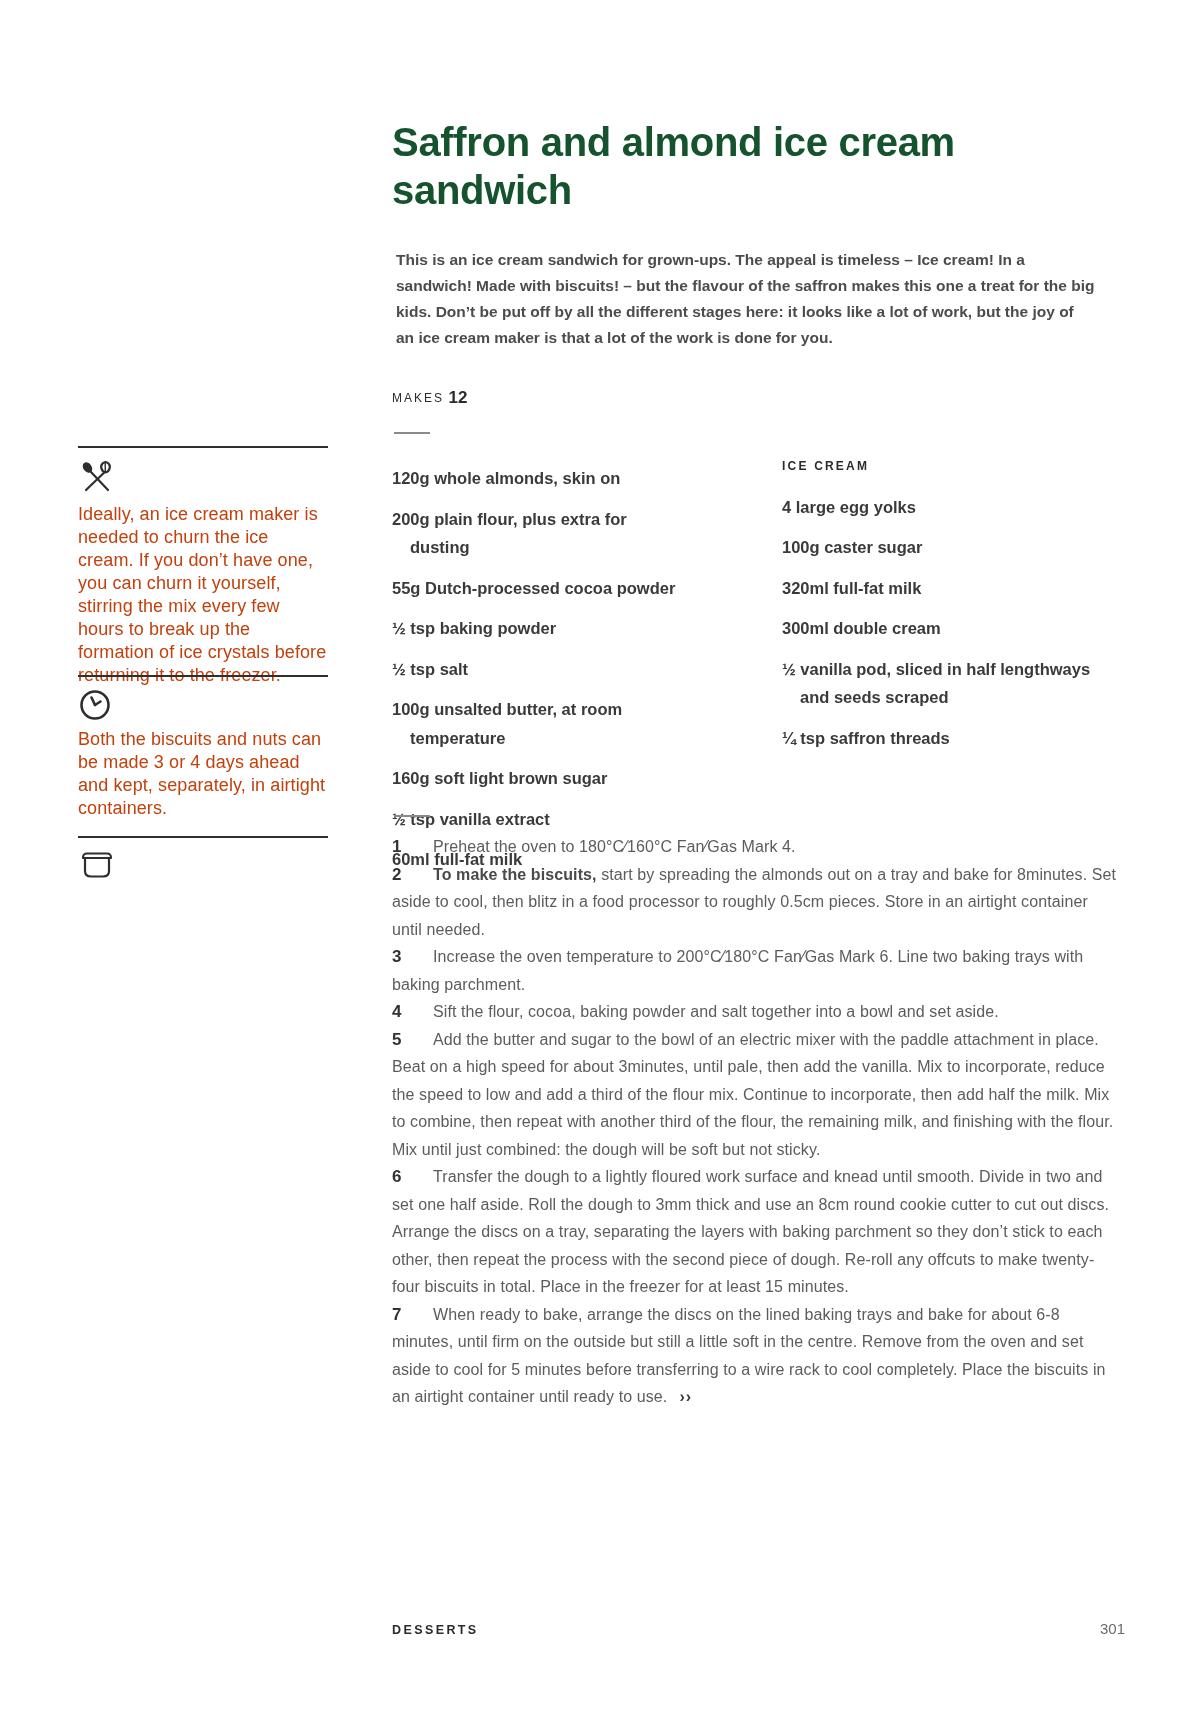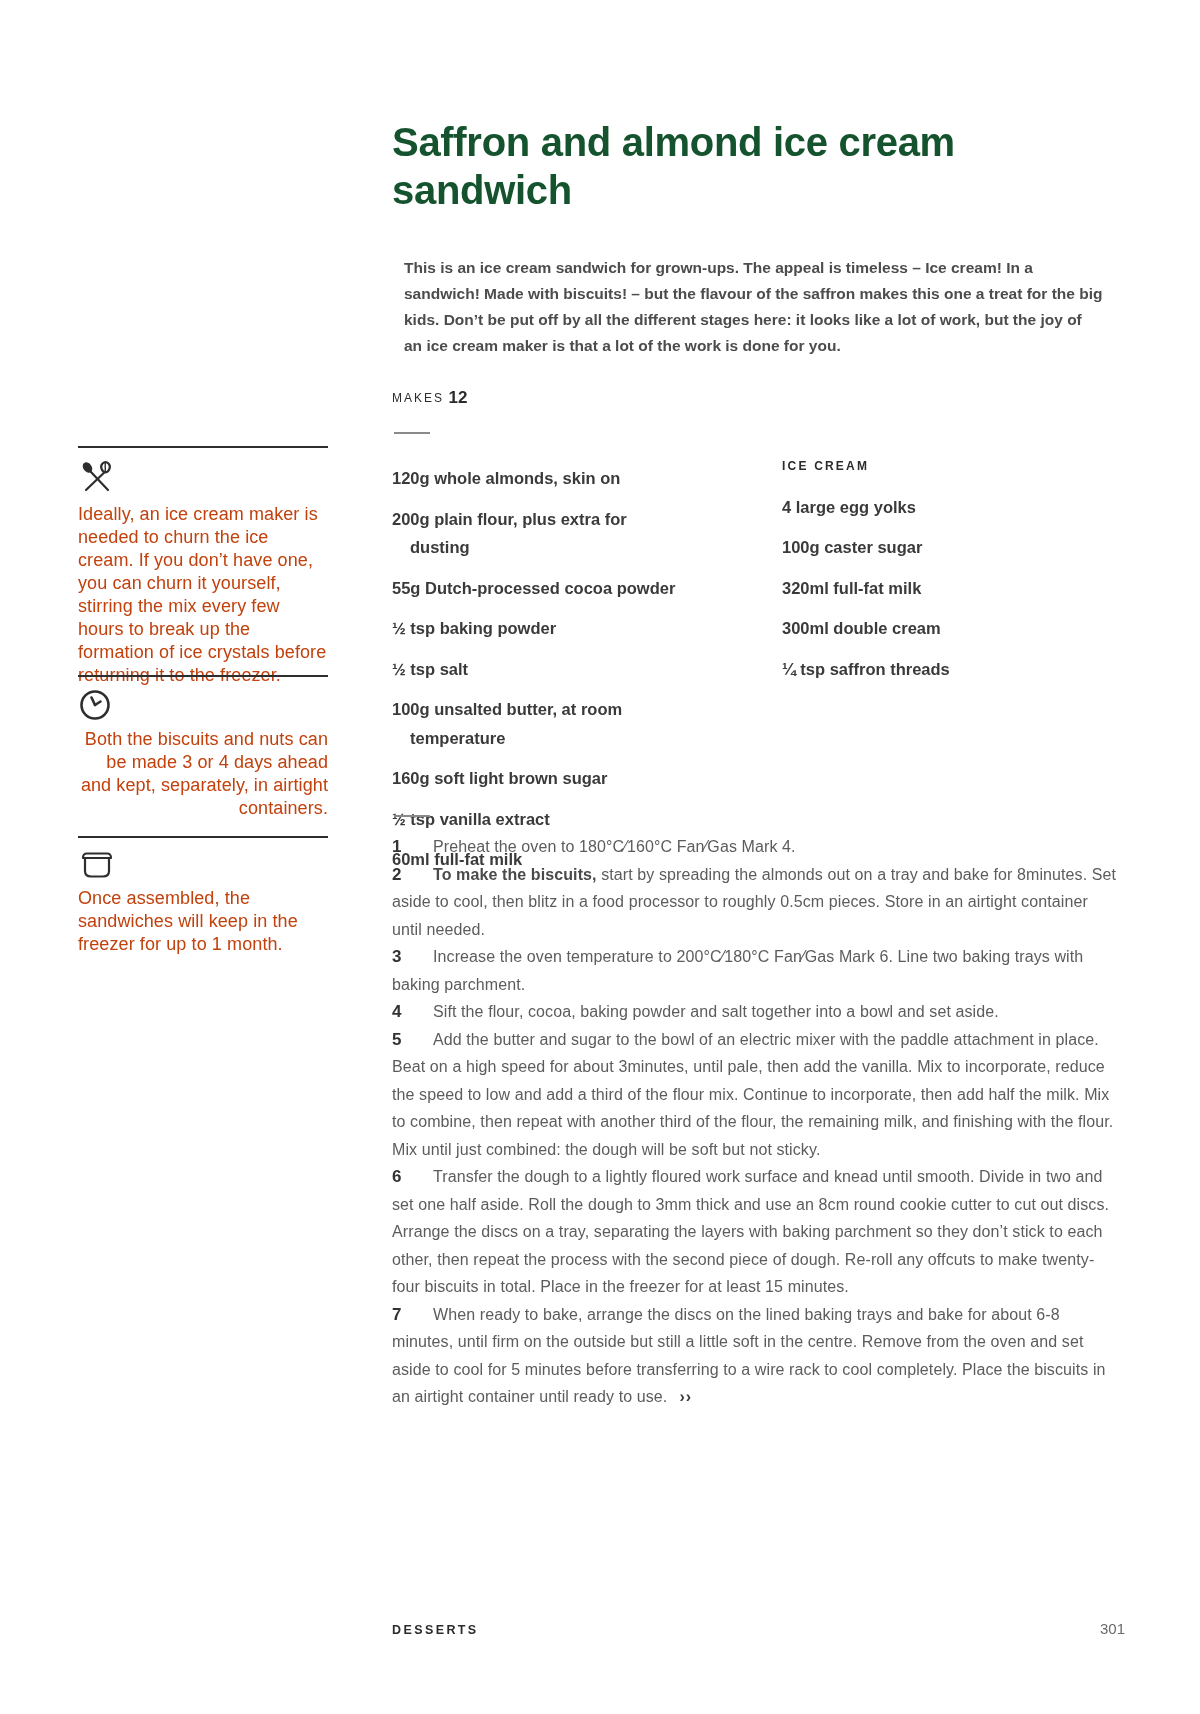--- a/index.html
+++ b/index.html
@@ -7,36 +7,36 @@
     width:1200px;height:1714px;background:#ffffff;position:relative;
     font-family:"Liberation Sans", sans-serif;color:#2e2e2e;
     -webkit-font-smoothing:antialiased;
   }
   .page{position:absolute;inset:0;}
 
   
   .sidebar{position:absolute;left:78px;top:0;width:250px;}
   .note{position:absolute;left:0;width:250px;border-top:2px solid #2e2e2e;padding-top:9px;}
   .note-1{top:446px;}
-  .note-2{top:675px;text-align:right;}
+  .note-2{top:675px;}
   .note-3{top:836px;}
   .note .icon{display:block;margin:2px 0 6px 0;}
   .note p{
     margin:4px 0 0 0;font-size:18px;line-height:23px;color:#c2410c;
     letter-spacing:0.1px;
   }
 
   
   .main{position:absolute;left:392px;top:0;width:740px;}
   .title{
     position:absolute;top:118px;left:0;width:700px;margin:0;
     font-size:40px;line-height:48px;font-weight:700;color:#14532d;letter-spacing:-0.3px;
   }
   .intro{
-    position:absolute;top:243px;left:0;width:700px;margin:12px;
+    position:absolute;top:243px;left:0;width:700px;margin:4px;
     font-size:15.5px;line-height:26px;font-weight:700;color:#4c4c4c;
   }
   .makes{position:absolute;top:388px;left:0;}
   .makes-label{font-size:12px;font-weight:400;letter-spacing:2px;color:#2b2b2b;vertical-align:1px;}
   .makes-value{font-size:17px;font-weight:700;color:#2b2b2b;margin-left:0;}
   .short-rule{border:none;border-top:2px solid #8a8a8a;width:36px;margin:0;}
   .rule-ingredients{position:absolute;top:432px;left:2px;}
 
   
   .ingredients{position:absolute;top:452px;left:0;width:740px;}
@@ -101,21 +101,20 @@
       <p>Both the biscuits and nuts can be made 3 or 4 days ahead and kept, separately, in airtight containers.</p>
     </section>
 
     <section class="note note-3">
       <span class="icon">
         <svg width="38" height="32" viewBox="0 0 38 32" fill="none" stroke="#2e2e2e" stroke-width="2.2" stroke-linecap="round" stroke-linejoin="round">
           <path d="M5 9 C5 5.5 6 4.5 9 4.5 L29 4.5 C32 4.5 33 5.5 33 9 Z"></path>
           <path d="M7 9 L7 22 C7 26 9 27.5 13 27.5 L25 27.5 C29 27.5 31 26 31 22 L31 9"></path>
         </svg>
       </span>
-      <p>Once assembled, the sandwiches will keep in the freezer for up to 1 month.</p>
     </section>
 
   </aside>
 
   <main class="main">
 
     <h1 class="title">Saffron and almond ice cream sandwich</h1>
 
     <p class="intro">This is an ice cream sandwich for grown-ups. The appeal is timeless – Ice cream! In a sandwich! Made with biscuits! – but the flavour of the saffron makes this one a treat for the big kids. Don’t be put off by all the different stages here: it looks like a lot of work, but the joy of an ice cream maker is that a lot of the work is done for you.</p>
 
@@ -138,20 +137,21 @@
         <li>½ tsp vanilla extract</li>
         <li>60ml full-fat milk</li>
       </ul>
       <div class="ing-right">
         <div class="ing-label">ICE CREAM</div>
         <ul>
           <li>4 large egg yolks</li>
           <li>100g caster sugar</li>
           <li>320ml full-fat milk</li>
           <li>300ml double cream</li>
+          <li>½ vanilla pod, sliced in half lengthways and seeds scraped</li>
           <li>¼ tsp saffron threads</li>
         </ul>
       </div>
     </section>
 
     <section class="method">
       <hr class="short-rule">
       <p class="step"><span class="num">1</span><span class="lead"></span><span>Preheat the oven to 180°C⁄160°C Fan⁄Gas Mark 4.</span></p>
       <p class="step"><span class="num">2</span><span class="lead">To make the biscuits,</span><span> start by spreading the almonds out on a tray and bake for 8minutes. Set aside to cool, then blitz in a food processor to roughly 0.5cm pieces. Store in an airtight container until needed.</span></p>
       <p class="step"><span class="num">3</span><span class="lead"></span><span>Increase the oven temperature to 200°C⁄180°C Fan⁄Gas Mark 6. Line two baking trays with baking parchment.</span></p>

